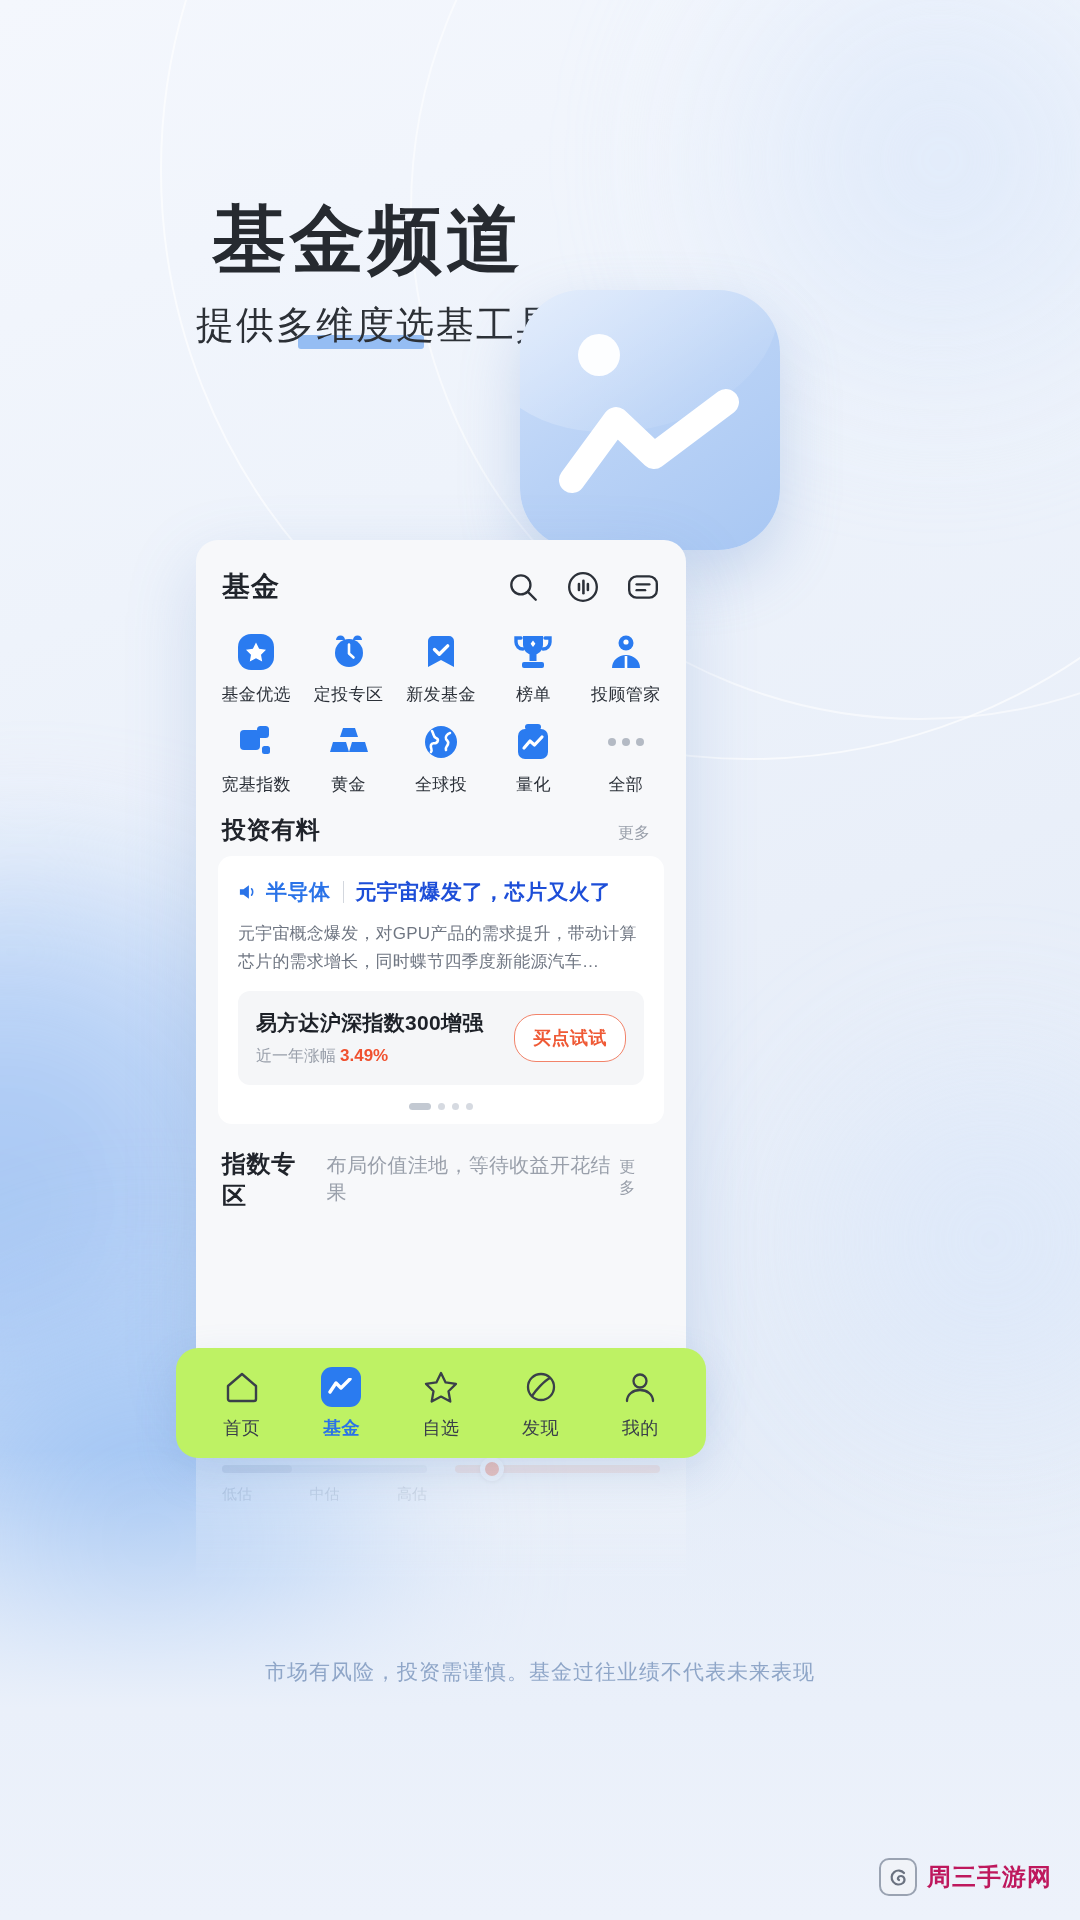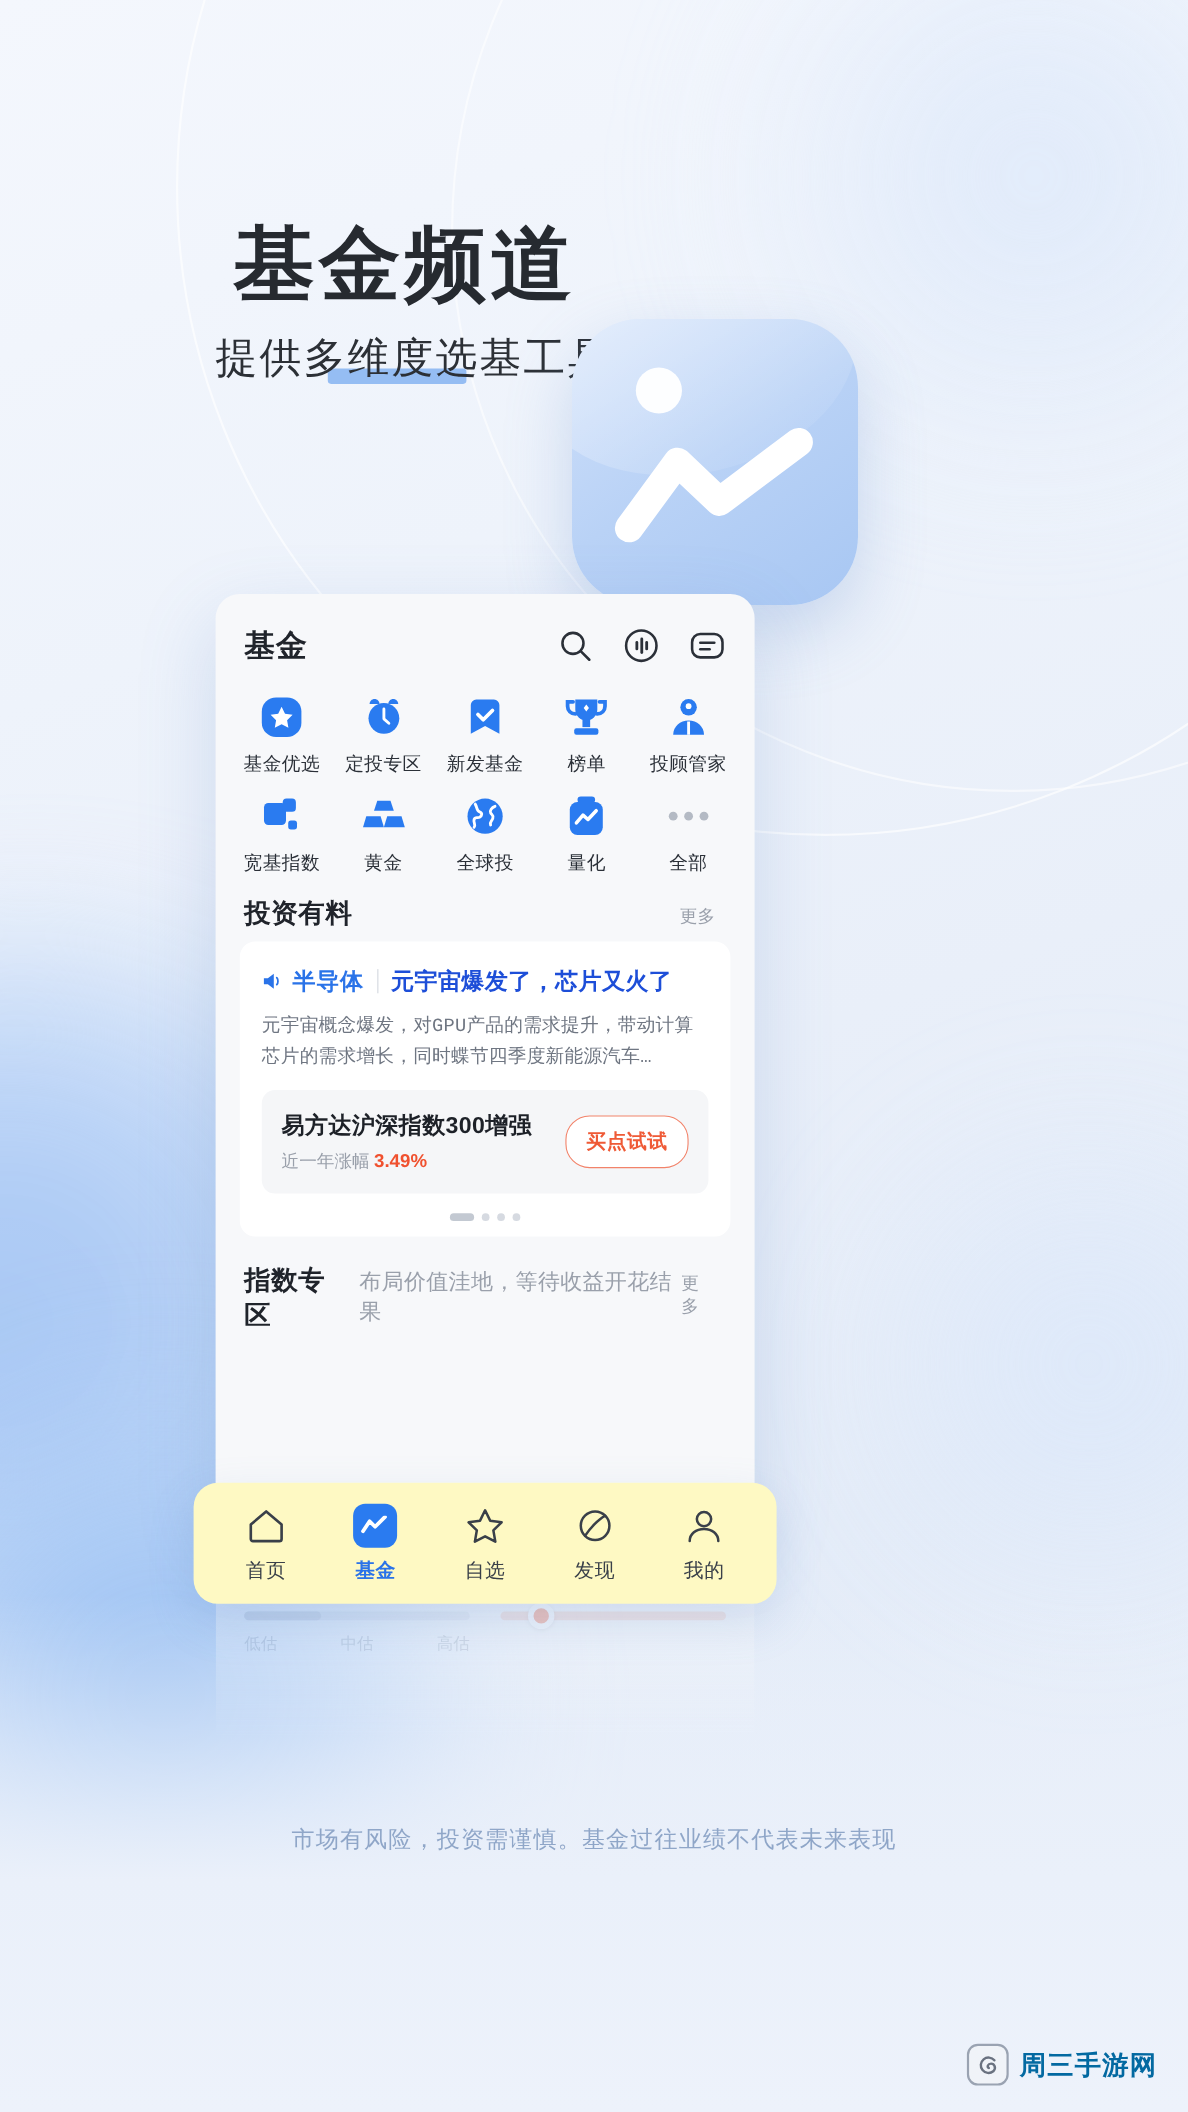--- a/index.html
+++ b/index.html
@@ -150,21 +150,21 @@
     margin:0 22px; background:#fff; border-radius:14px;
     padding:22px 20px 14px 20px;
   }
   .art-title-row { display:flex; align-items:center; gap:8px; }
   .spk { width:20px; height:18px; flex:none; }
   .art-tag { font-size:21px; font-weight:700; color:#2a73e8; letter-spacing:.5px; }
   .art-sep { width:1px; height:22px; background:#d3d7de; margin:0 4px; }
   .art-h { font-size:21px; font-weight:700; color:#1d4ed8; letter-spacing:.3px; }
   .art-body {
     margin-top:14px; font-size:17px; line-height:1.62;
-    color:#6f7682; letter-spacing:.2px;font-family:Liberation Mono, monospace;
+    color:#6f7682; letter-spacing:.2px;
   }
   .fund-box {
     margin-top:16px; background:#f5f6f8; border-radius:12px;
     padding:18px 18px; display:flex; align-items:center; justify-content:space-between;
   }
   .fund-name { font-size:21px; font-weight:700; color:#1d2128; letter-spacing:.3px; }
   .fund-sub { margin-top:9px; font-size:16px; color:#9aa0ab; }
   .fund-sub b { color:#f0512f; font-weight:700; font-size:17px; margin-left:4px; }
   .buy-btn {
     flex:none; border:1.5px solid #f2836a; color:#ef5a36;
@@ -191,21 +191,21 @@
     background:#f5714c; border:5px solid #fff; box-sizing:border-box;
     box-shadow:0 1px 4px rgba(0,0,0,.15);
   }
   .low-ticks { display:flex; justify-content:space-between; margin-top:12px; font-size:15px; color:#a8aeb8; }
   .low-right-lb { font-size:16px; color:#9aa0ab; }
 
   
   #tabbar {
     position:absolute; z-index:12;
     left:176px; top:1348px; width:530px; height:110px;
-    background:#fef9c3; border-radius:22px;
+    background:#bef264; border-radius:22px;
     box-shadow:0 16px 42px rgba(100,138,198,.20);
     display:flex; align-items:center; justify-content:space-around;
     padding:0 16px;
   }
   .tab { display:flex; flex-direction:column; align-items:center; gap:9px; width:86px; }
   .tab-ico { height:40px; display:flex; align-items:center; justify-content:center; }
   .tab-lb { font-size:18px; color:#3a4049; letter-spacing:.5px; }
   .tab.active .tab-lb { color:#2a73e8; font-weight:700; }
   .tab-sq {
     width:40px; height:40px; border-radius:11px; background:#2a7bf0;
@@ -221,21 +221,21 @@
   
   #watermark {
     position:absolute; z-index:14; right:28px; bottom:24px;
     display:flex; align-items:center; gap:10px;
   }
   .wm-logo {
     width:38px; height:38px; border-radius:10px;
     background:#f0f3f8; border:2px solid #9aa3b2;
     display:flex; align-items:center; justify-content:center;
   }
-  .wm-tx { font-size:24px; color:#0369a1; font-weight:700; letter-spacing:1px; }
+  .wm-tx { font-size:24px; color:#be185d; font-weight:700; letter-spacing:1px; }
 </style>
 </head>
 <body>
 
 <div id="bg">
   <div class="bg-base"></div>
   <div class="bg-swoosh"></div>
   <div class="bg-swoosh2"></div>
   <div class="bg-blob blob-c"></div>
   <div class="bg-blob blob-d"></div>

